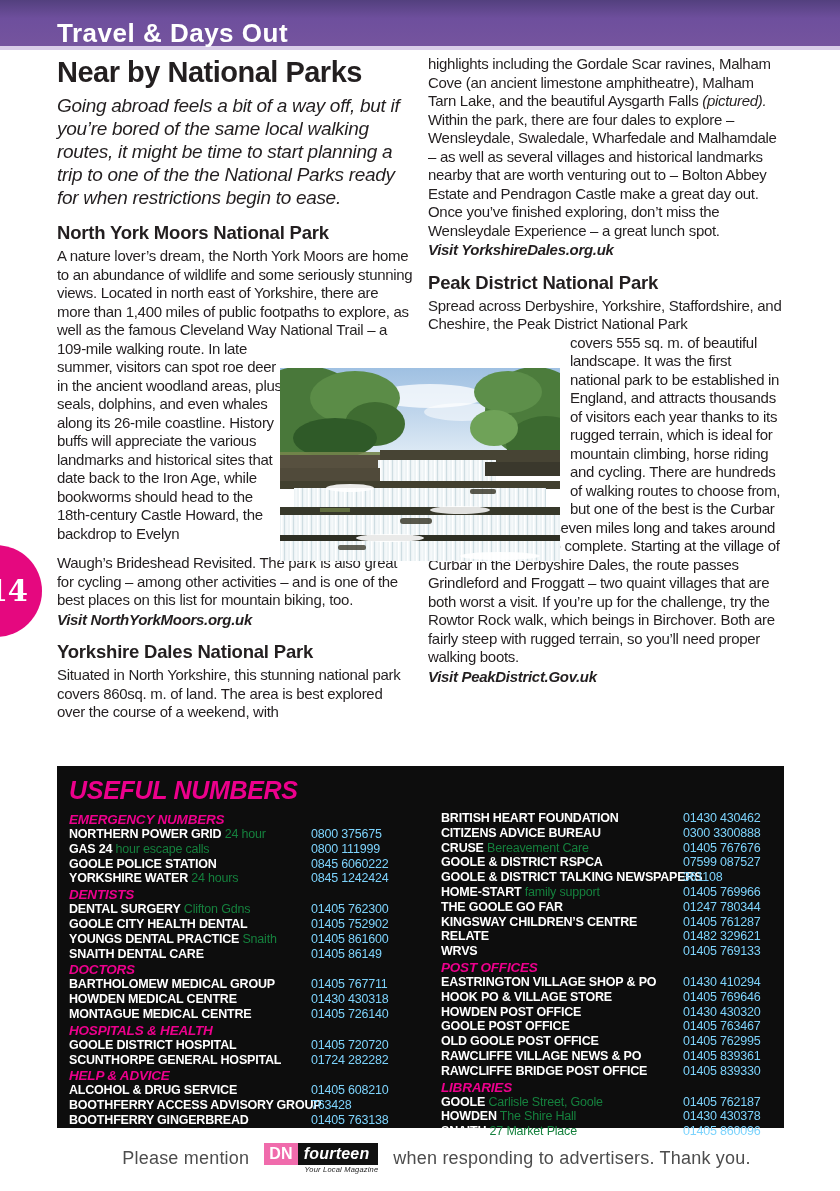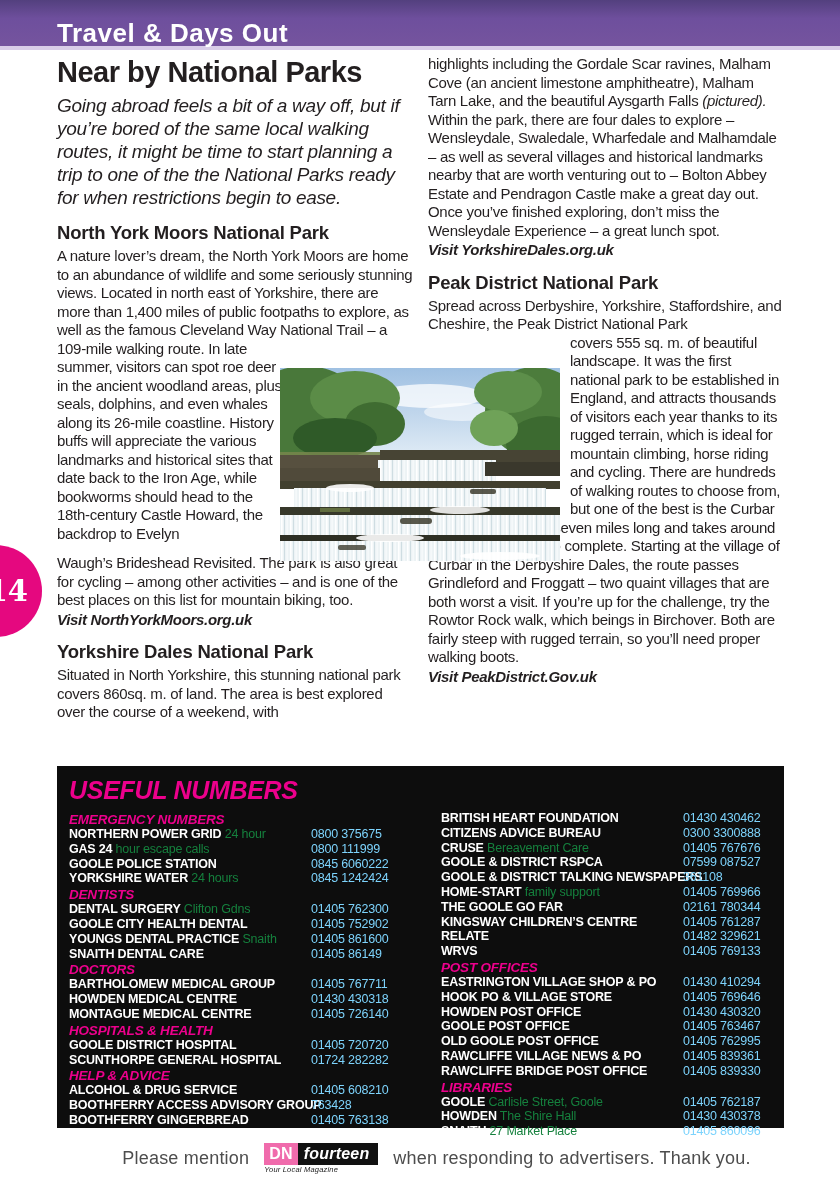--- a/index.html
+++ b/index.html
@@ -59,21 +59,21 @@
   .dir-row{position:relative;line-height:14.8px;font-size:12.5px;white-space:nowrap;}
   .dir-name{font-weight:700;color:#ffffff;letter-spacing:-.2px;}
   .dir-desc{color:#15803d;letter-spacing:-.2px;}
   .dir-num{position:absolute;left:242px;color:#7dd3fc;letter-spacing:-.2px;text-align:center;}
   
   .footer{
     position:absolute;top:1143px;left:16px;right:0;
     display:flex;justify-content:center;align-items:center;gap:15px;
     font-size:18px;color:#4d4d4d;letter-spacing:.2px;margin-left:17px;
   }
-  .logo{display:inline-flex;flex-direction:column;}
+  .logo{display:inline-flex;flex-direction:column;align-items:flex-end;}
   .logo-row{display:flex;}
   .logo-dn{background:#f06bac;color:#fff;font-weight:700;font-size:16px;line-height:16px;padding:3px 5px;}
   .logo-fourteen{background:#111;color:#fff;font-weight:700;font-style:italic;font-size:16px;line-height:16px;padding:3px 9px 3px 6px;}
   .logo-tagline{font-size:7.5px;font-style:italic;color:#222;line-height:9px;}
 </style>
 </head>
 <body>
 
 <div class="page">
 
@@ -186,21 +186,21 @@
           <div class="dir-row"><span class="dir-name">BOOTHFERRY ACCESS ADVISORY GROUP</span><span class="dir-num">763428</span></div>
           <div class="dir-row"><span class="dir-name">BOOTHFERRY GINGERBREAD</span><span class="dir-num">01405 763138</span></div>
         </div>
       <div class="dir-col right">
           <div class="dir-row"><span class="dir-name">BRITISH HEART FOUNDATION</span><span class="dir-num">01430 430462</span></div>
           <div class="dir-row"><span class="dir-name">CITIZENS ADVICE BUREAU</span><span class="dir-num">0300 3300888</span></div>
           <div class="dir-row"><span class="dir-name">CRUSE</span><span class="dir-desc"> Bereavement Care</span><span class="dir-num">01405 767676</span></div>
           <div class="dir-row"><span class="dir-name">GOOLE &amp; DISTRICT RSPCA</span><span class="dir-num">07599 087527</span></div>
           <div class="dir-row"><span class="dir-name">GOOLE &amp; DISTRICT TALKING NEWSPAPERS</span><span class="dir-num">361108</span></div>
           <div class="dir-row"><span class="dir-name">HOME-START</span><span class="dir-desc"> family support</span><span class="dir-num">01405 769966</span></div>
-          <div class="dir-row"><span class="dir-name">THE GOOLE GO FAR</span><span class="dir-num">02161 780344</span></div>
+          <div class="dir-row"><span class="dir-name">THE GOOLE GO FAR</span><span class="dir-num">01247 780344</span></div>
           <div class="dir-row"><span class="dir-name">KINGSWAY CHILDREN’S CENTRE</span><span class="dir-num">01405 761287</span></div>
           <div class="dir-row"><span class="dir-name">RELATE</span><span class="dir-num">01482 329621</span></div>
           <div class="dir-row"><span class="dir-name">WRVS</span><span class="dir-num">01405 769133</span></div>
           <div class="dir-heading">POST OFFICES</div>
           <div class="dir-row"><span class="dir-name">EASTRINGTON VILLAGE SHOP &amp; PO</span><span class="dir-num">01430 410294</span></div>
           <div class="dir-row"><span class="dir-name">HOOK PO &amp; VILLAGE STORE</span><span class="dir-num">01405 769646</span></div>
           <div class="dir-row"><span class="dir-name">HOWDEN POST OFFICE</span><span class="dir-num">01430 430320</span></div>
           <div class="dir-row"><span class="dir-name">GOOLE POST OFFICE</span><span class="dir-num">01405 763467</span></div>
           <div class="dir-row"><span class="dir-name">OLD GOOLE POST OFFICE</span><span class="dir-num">01405 762995</span></div>
           <div class="dir-row"><span class="dir-name">RAWCLIFFE VILLAGE NEWS &amp; PO</span><span class="dir-num">01405 839361</span></div>

